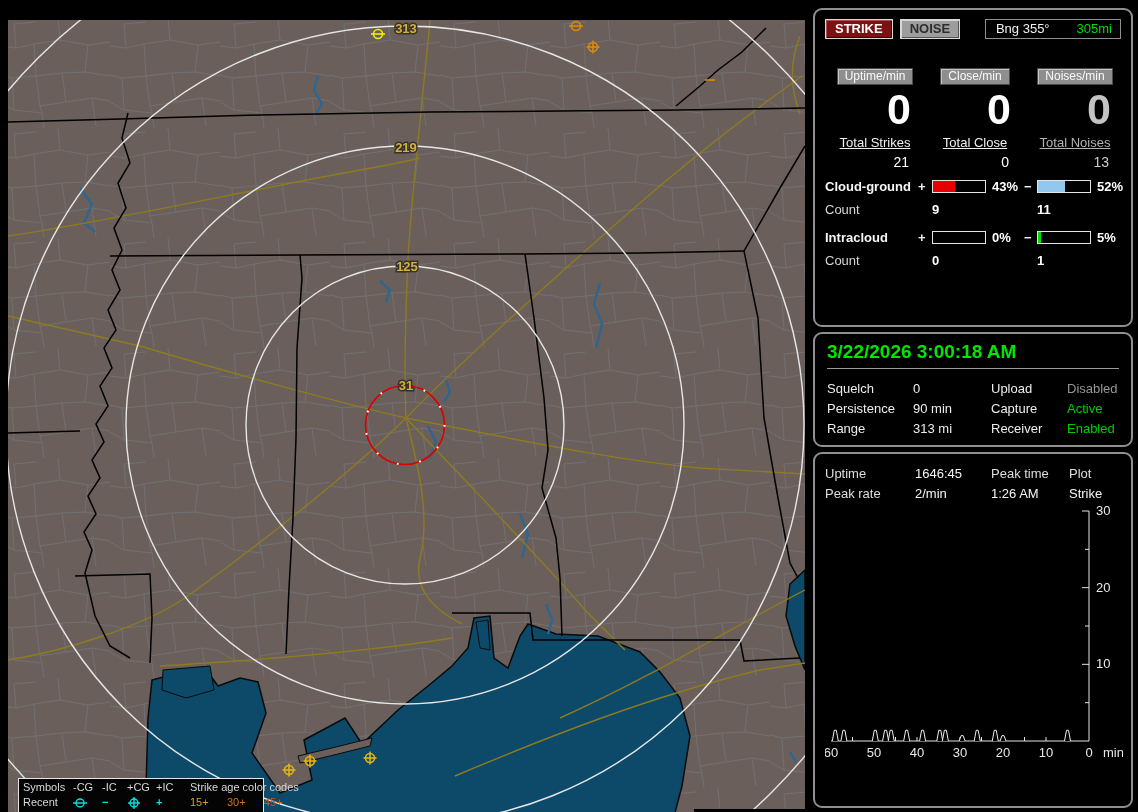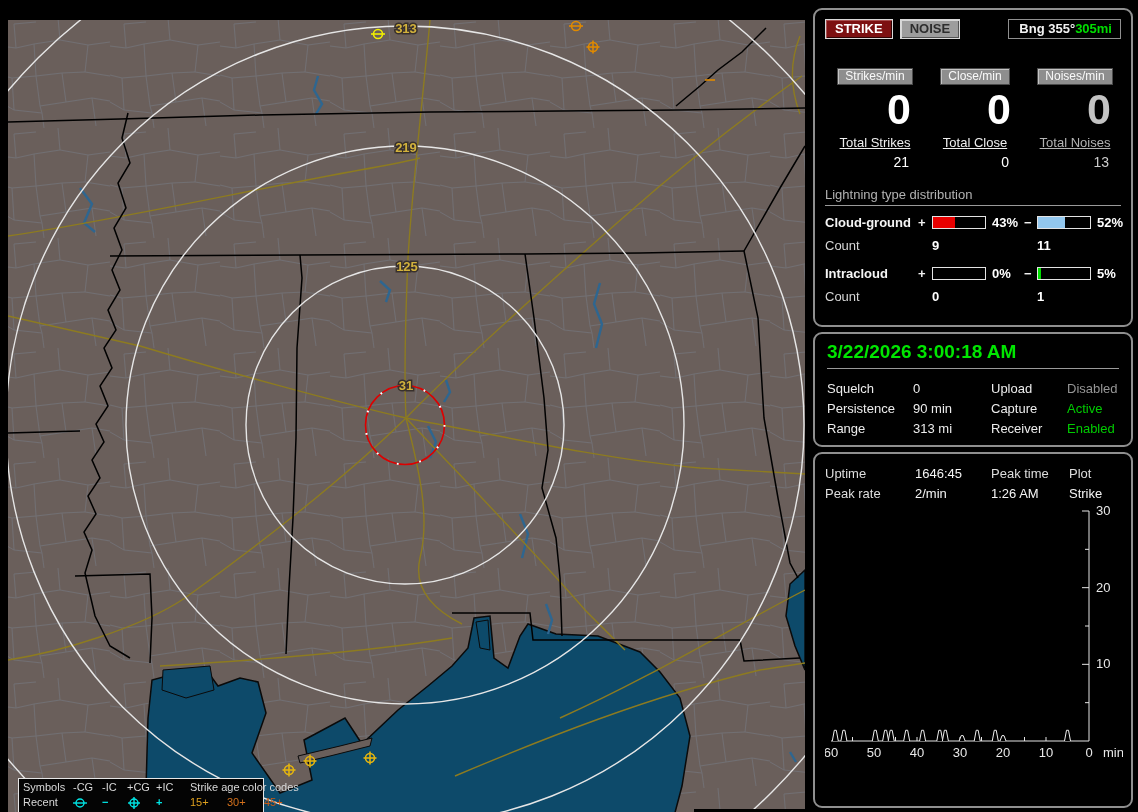--- a/index.html
+++ b/index.html
@@ -18,21 +18,21 @@
   .panel{position:absolute;left:813px;width:320px;background:#000;border:2px solid #8f8f8f;
          border-radius:9px;box-sizing:border-box;font-size:13px;}
   #panel1{top:8px;height:319px;padding:9px 10px;}
   #panel2{top:332px;height:115px;padding:7px 12px;}
   #panel3{top:452px;height:356px;padding:9px 10px 4px 10px;}
   .hdrrow{display:flex;align-items:center;}
   .btn{font-weight:bold;font-size:13px;padding:1px 9px 2px 9px;border:1px solid #d9d9d9;}
   #strikeBtn{background:#7d1011;color:#fff;box-shadow:inset 1px 1px 0 #a85050,inset -1px -1px 0 #2e0404;}
   #noiseBtn{background:#9d9d9d;color:#2d2d2d;margin-left:7px;box-shadow:inset 1px 1px 0 #d6d6d6,inset -1px -1px 0 #555;}
   #bngBox{margin-left:auto;border:1px solid #8f8f8f;background:#000;padding:1px 8px 2px 10px;
-          display:flex;gap:0;font-weight:bold;}
+          display:flex;gap:27px;font-weight:normal;}
   #bngVal{color:#f2f2f2;}  #bngRange{color:#00dd00;}
   .cgrid{display:grid;grid-template-columns:100px 100px 100px;margin-top:29px;}
   .cgrid .ratebtn{justify-self:center;background:#8e8e8e;color:#fafafa;font-size:12px;
                   padding:0 7px 1px 7px;border:1px solid #4a4a4a;box-shadow:inset 1px 1px 0 #c4c4c4;}
   .bigzero{font-size:43px;font-weight:bold;text-align:right;padding-right:14px;line-height:48px;color:#fff;}
   .tlabel{text-align:center;font-size:13px;margin-top:2px;color:#efefef;text-decoration:underline;}
   .tvalue{text-align:right;padding-right:16px;font-size:14px;margin-top:4px;color:#fff;}
   .dim .bigzero{color:#c3c3c3;} .dim .tlabel{color:#b3b3b3;} .dim .tvalue{color:#cccccc;}
   #distTitle{color:#b2b2b2;border-bottom:1px solid #9a9a9a;padding-bottom:3px;margin-top:17px;}
   .drow{display:grid;grid-template-columns:93px 14px 55px 37px 13px 55px 37px;align-items:center;margin-top:9px;}
@@ -242,40 +242,39 @@
       <div class="btn" id="strikeBtn">STRIKE</div>
       <div class="btn" id="noiseBtn">NOISE</div>
       <div id="bngBox">
         <span id="bngVal">Bng 355°</span>
         <span id="bngRange">305mi</span>
       </div>
     </div>
 
     <div class="cgrid">
       <div>
-        <div style="text-align:center"><span class="ratebtn" style="display:inline-block">Strikes/min</span></div>
+        <div style="text-align:center"><span class="ratebtn" style="display:inline-block">Uptime/min</span></div>
         <div class="bigzero">0</div>
         <div class="tlabel">Total Strikes</div>
         <div class="tvalue">21</div>
       </div>
       <div>
         <div style="text-align:center"><span class="ratebtn" style="display:inline-block">Close/min</span></div>
         <div class="bigzero">0</div>
         <div class="tlabel">Total Close</div>
         <div class="tvalue">0</div>
       </div>
       <div class="dim">
         <div style="text-align:center"><span class="ratebtn" style="display:inline-block">Noises/min</span></div>
         <div class="bigzero">0</div>
         <div class="tlabel">Total Noises</div>
         <div class="tvalue">13</div>
       </div>
     </div>
 
-    <div id="distTitle">Lightning type distribution</div>
 
     <div class="drow">
       <span class="dl">Cloud-ground</span>
       <span class="sign">+</span>
       <span class="bar">
           <div style="background: rgb(232, 0, 0); width: 43%;"></div>
         </span>
       <span class="pct">43%</span>
       <span class="sign">−</span>
       <span class="bar">

